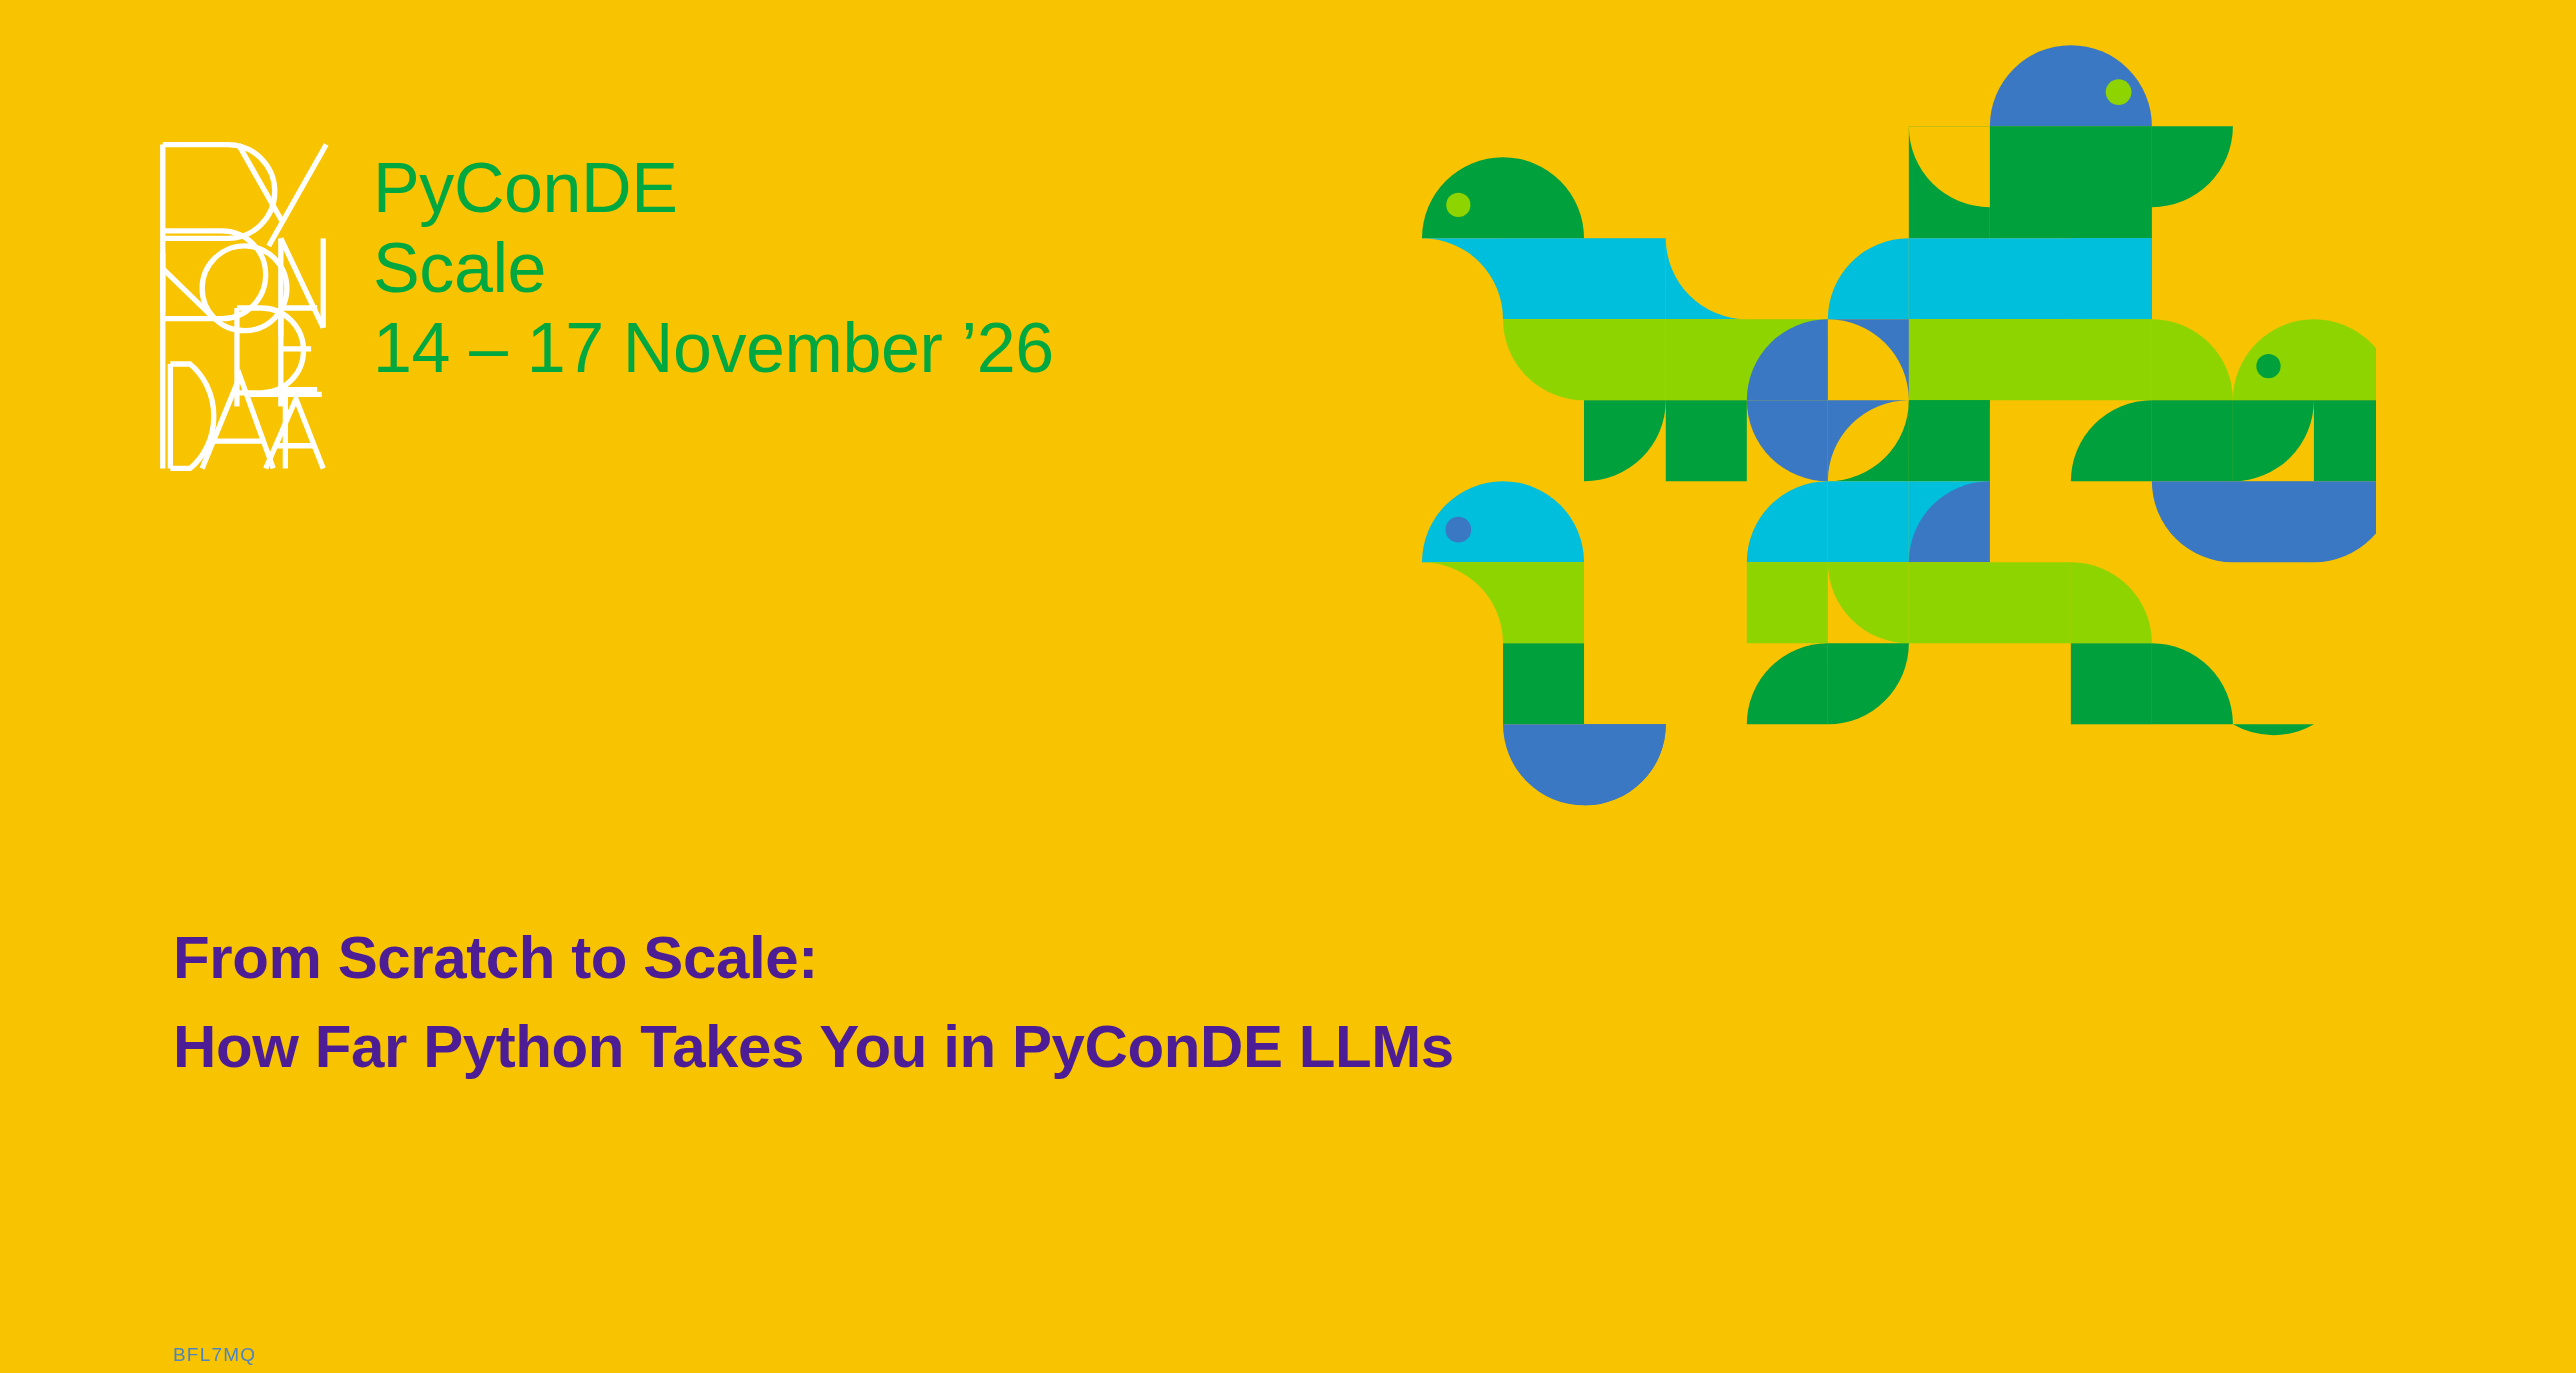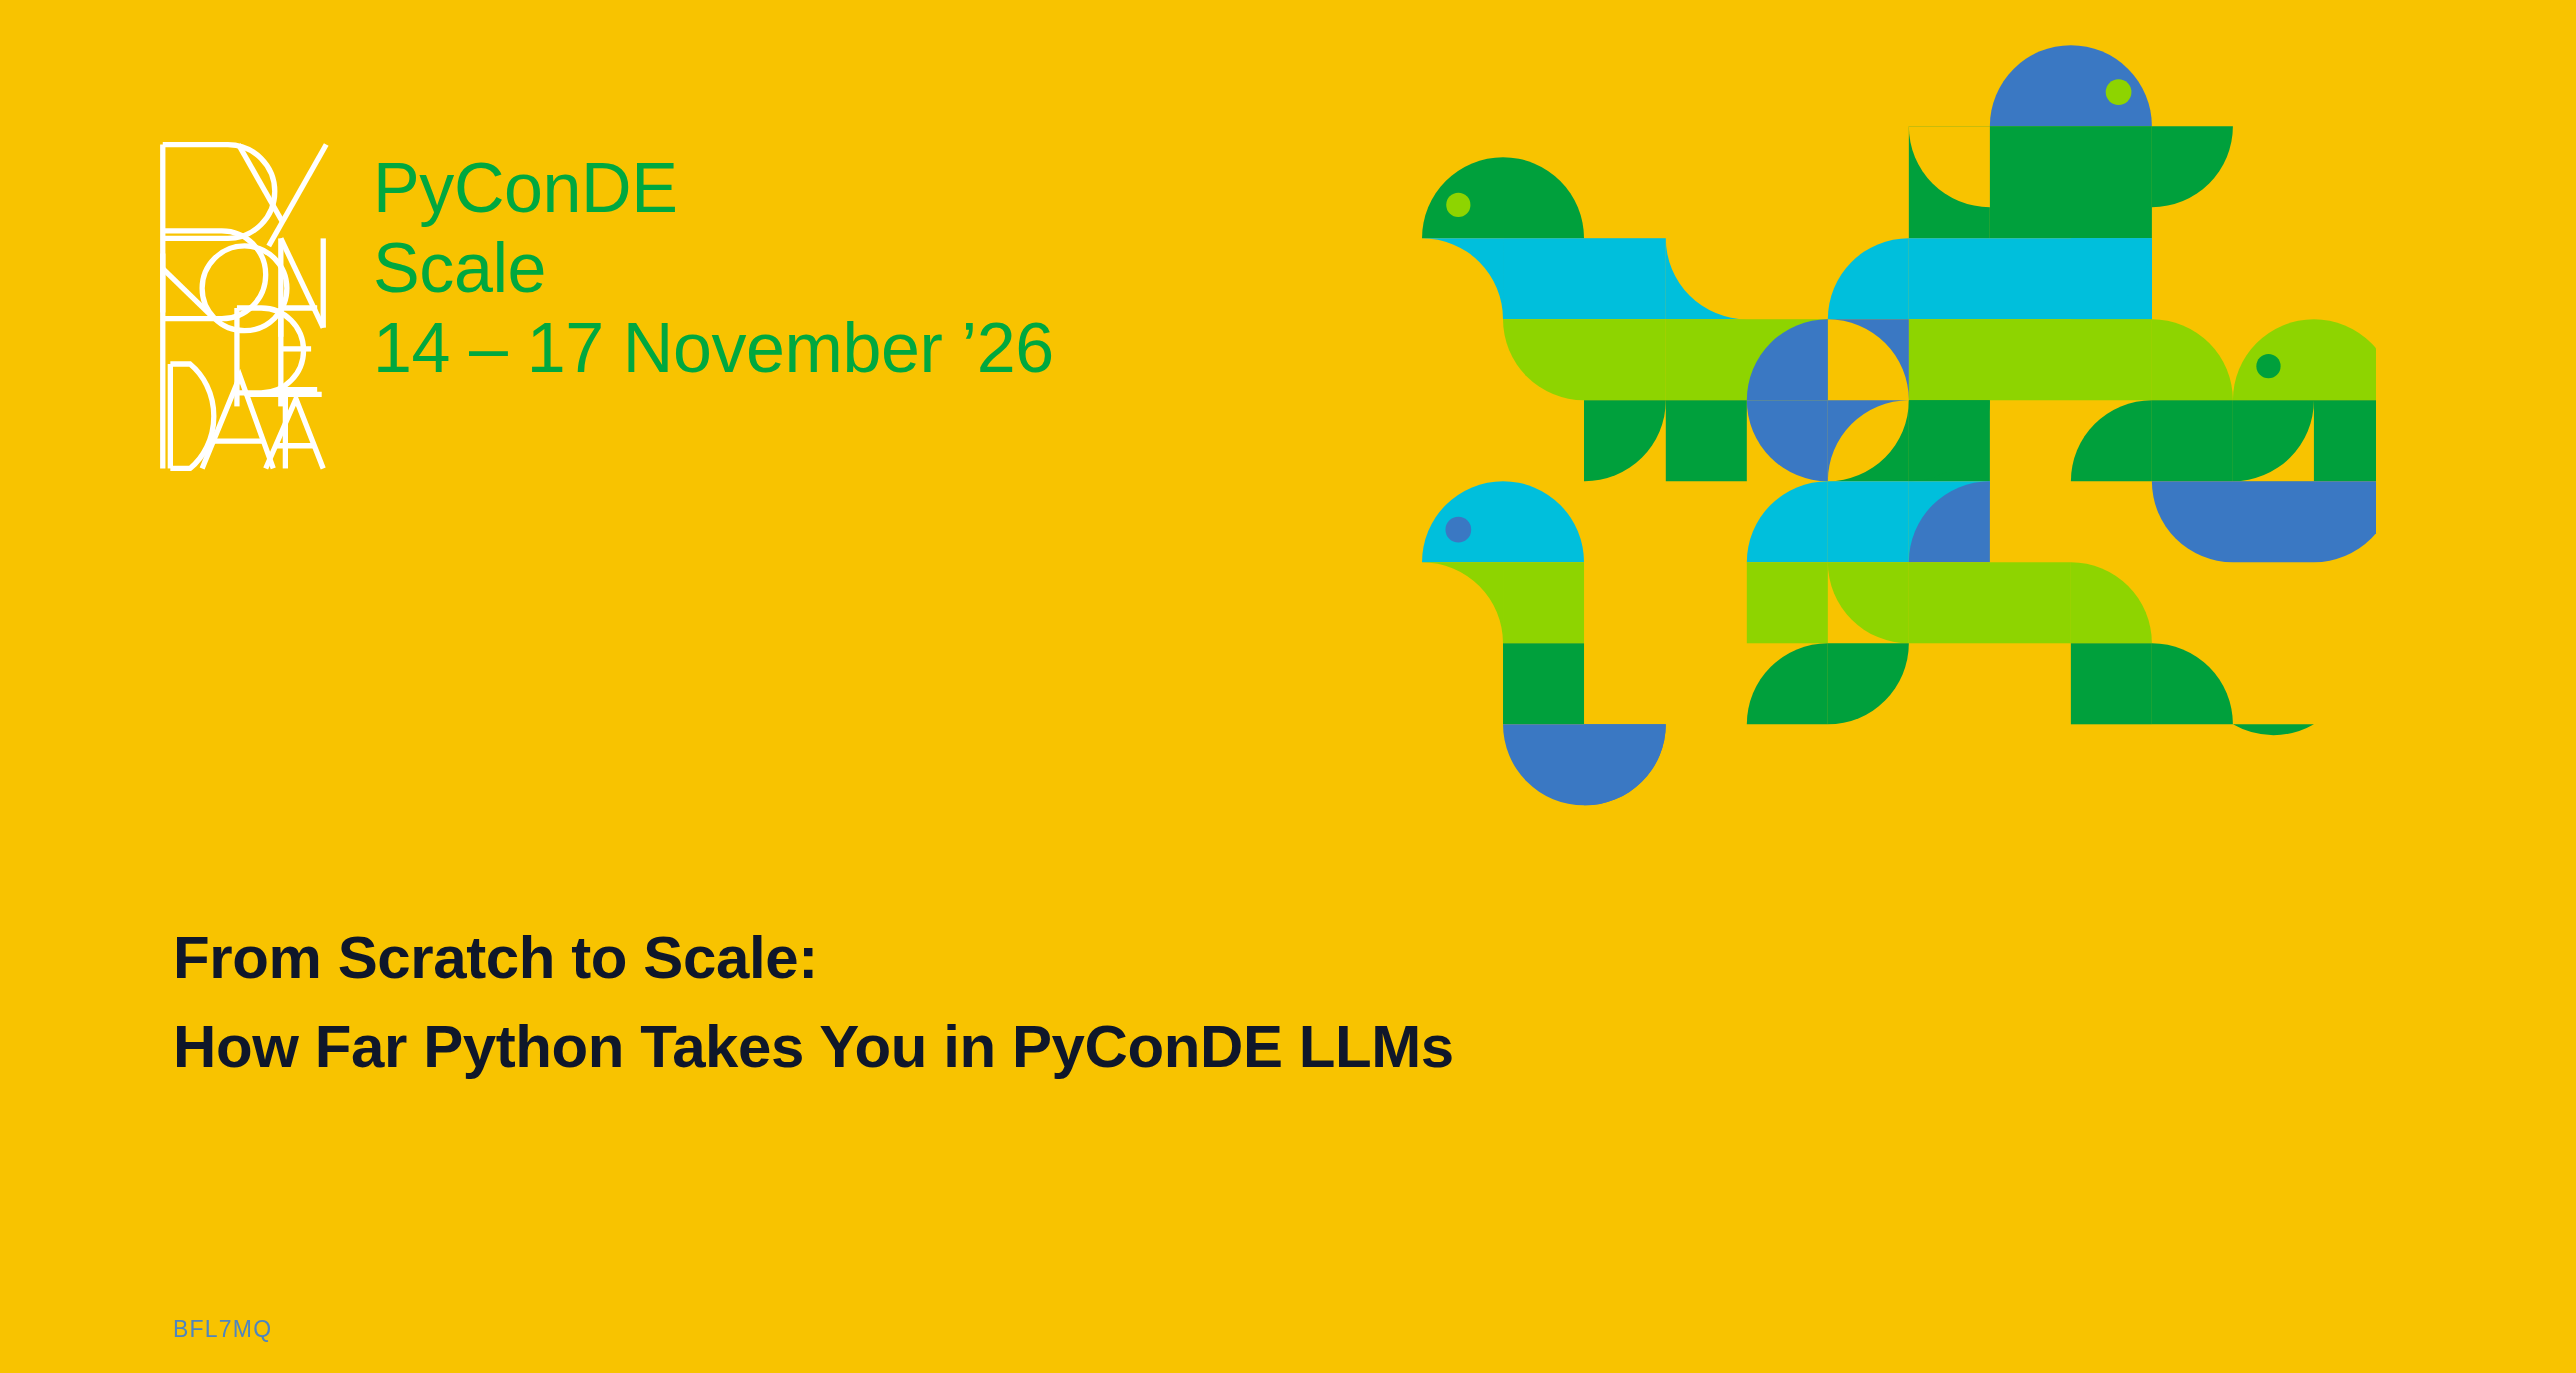--- a/index.html
+++ b/index.html
@@ -66,37 +66,37 @@
 
   
   .talk-title {
     position: absolute;
     left: 173px;
     top: 913px;
     width: 1969px;
   }
   .talk-title .tline {
     display: block;
-    color: #0f172a;
+    color: #4c1d95;
     font-family: "Liberation Sans", sans-serif;
     font-weight: 700;
     font-size: 60px;
     line-height: 89px;
     letter-spacing: -0.4px;
     white-space: pre;
   }
 
   
   .footer-code {
     position: absolute;
     left: 173px;
-    top: 1316px;
+    top: 1344px;
     color: #4E85C0;
     font-family: "Liberation Sans", sans-serif;
-    font-size: 23px;
+    font-size: 19px;
     letter-spacing: 1.2px;
     font-weight: 400;
     white-space: pre;
   }
 </style>
 </head>
 <body>
 
 <div class="slide">
 

